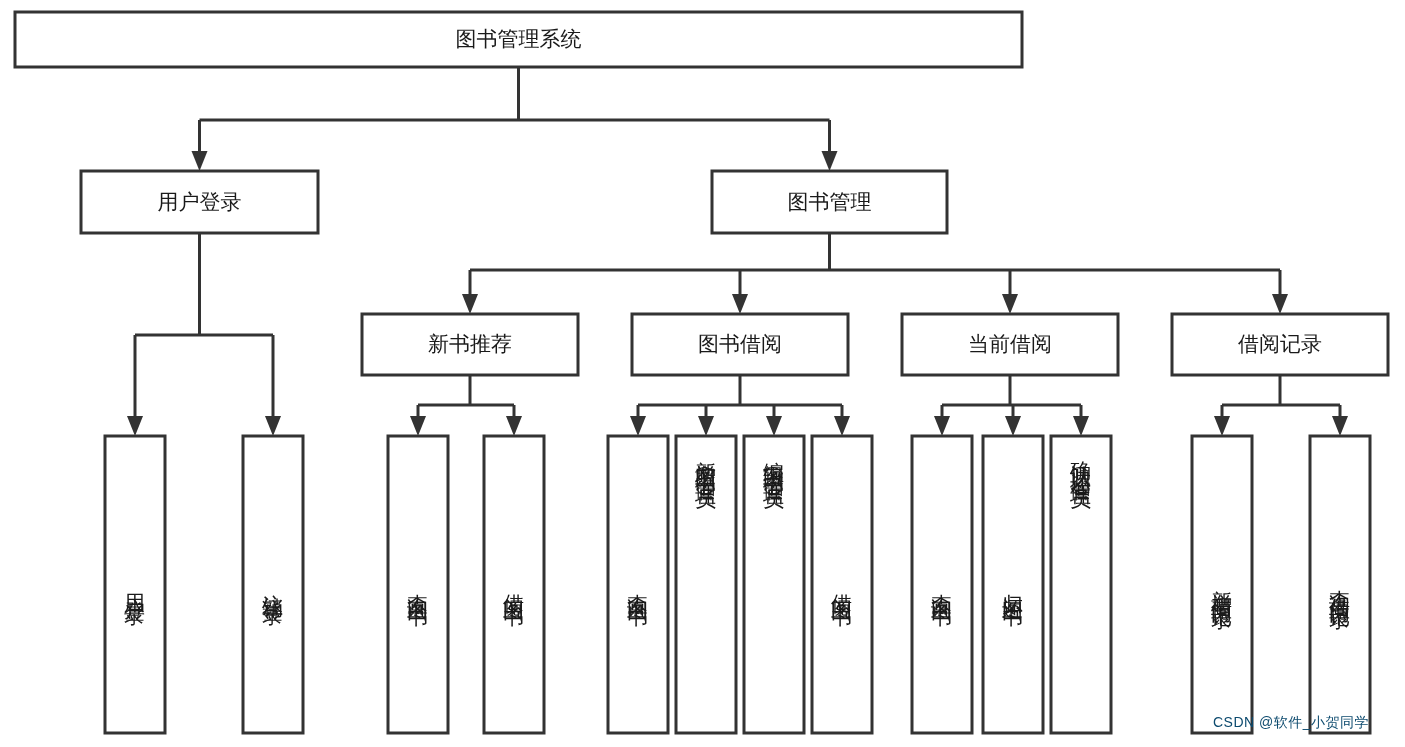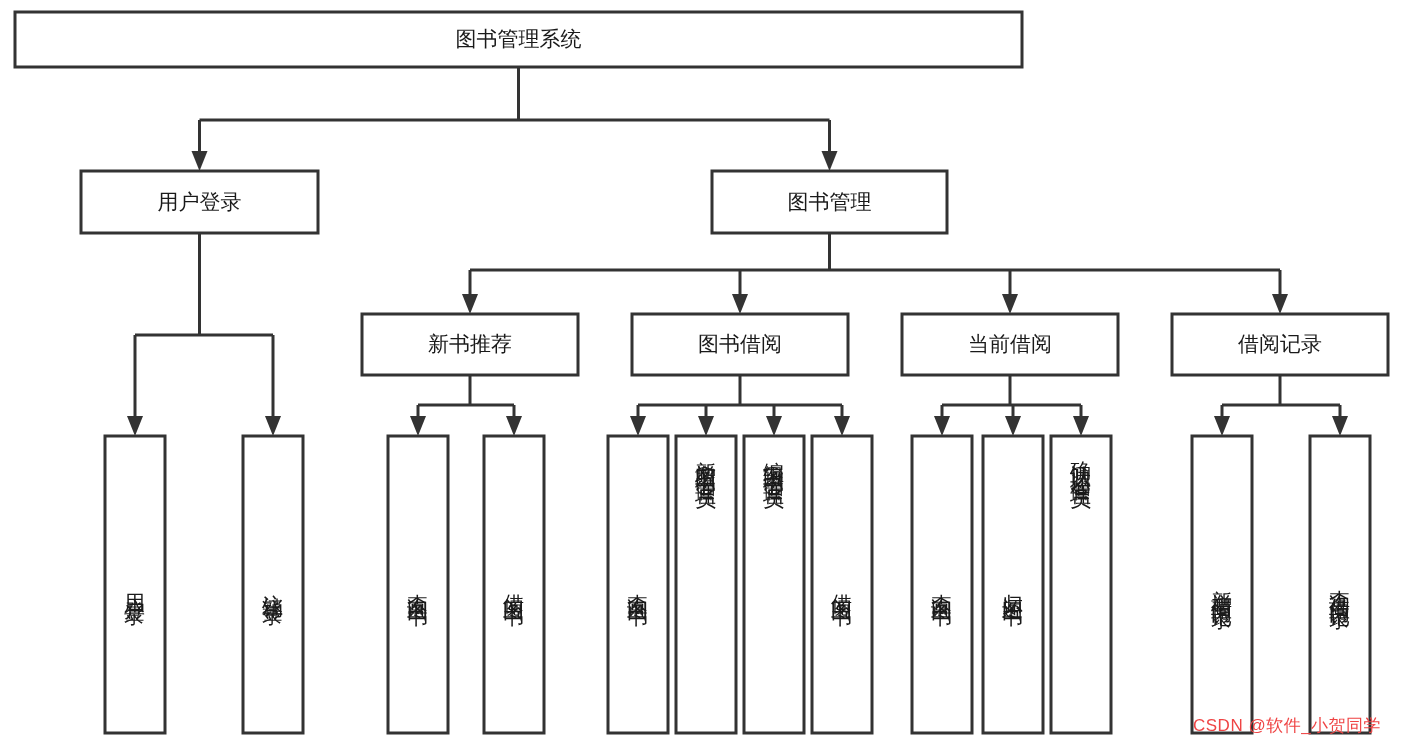--- a/index.html
+++ b/index.html
@@ -57,24 +57,25 @@
     line-height: 1.0;
     color: #1a1a1a;
     letter-spacing: 4px;
     text-align: center;
     white-space: nowrap;
     pointer-events: none;
   }
   .watermark {
     position: absolute;
     font-family: "Liberation Sans", sans-serif;
-    font-size: 17px;
-    color: #ef4444;
+    font-size: 14px;
+    color: #0c4a6e;
     white-space: nowrap;
     letter-spacing: 0.5px;
+    padding-left: 20px;
   }
 </style>
 </head>
 <body>
 
 <div id="diagram-root">
 
   <svg id="diagram-svg" viewBox="0 0 1405 747">
     <g id="connectors-layer">
         <line x1="518.5" y1="67" x2="518.5" y2="120" class="connector"></line>

